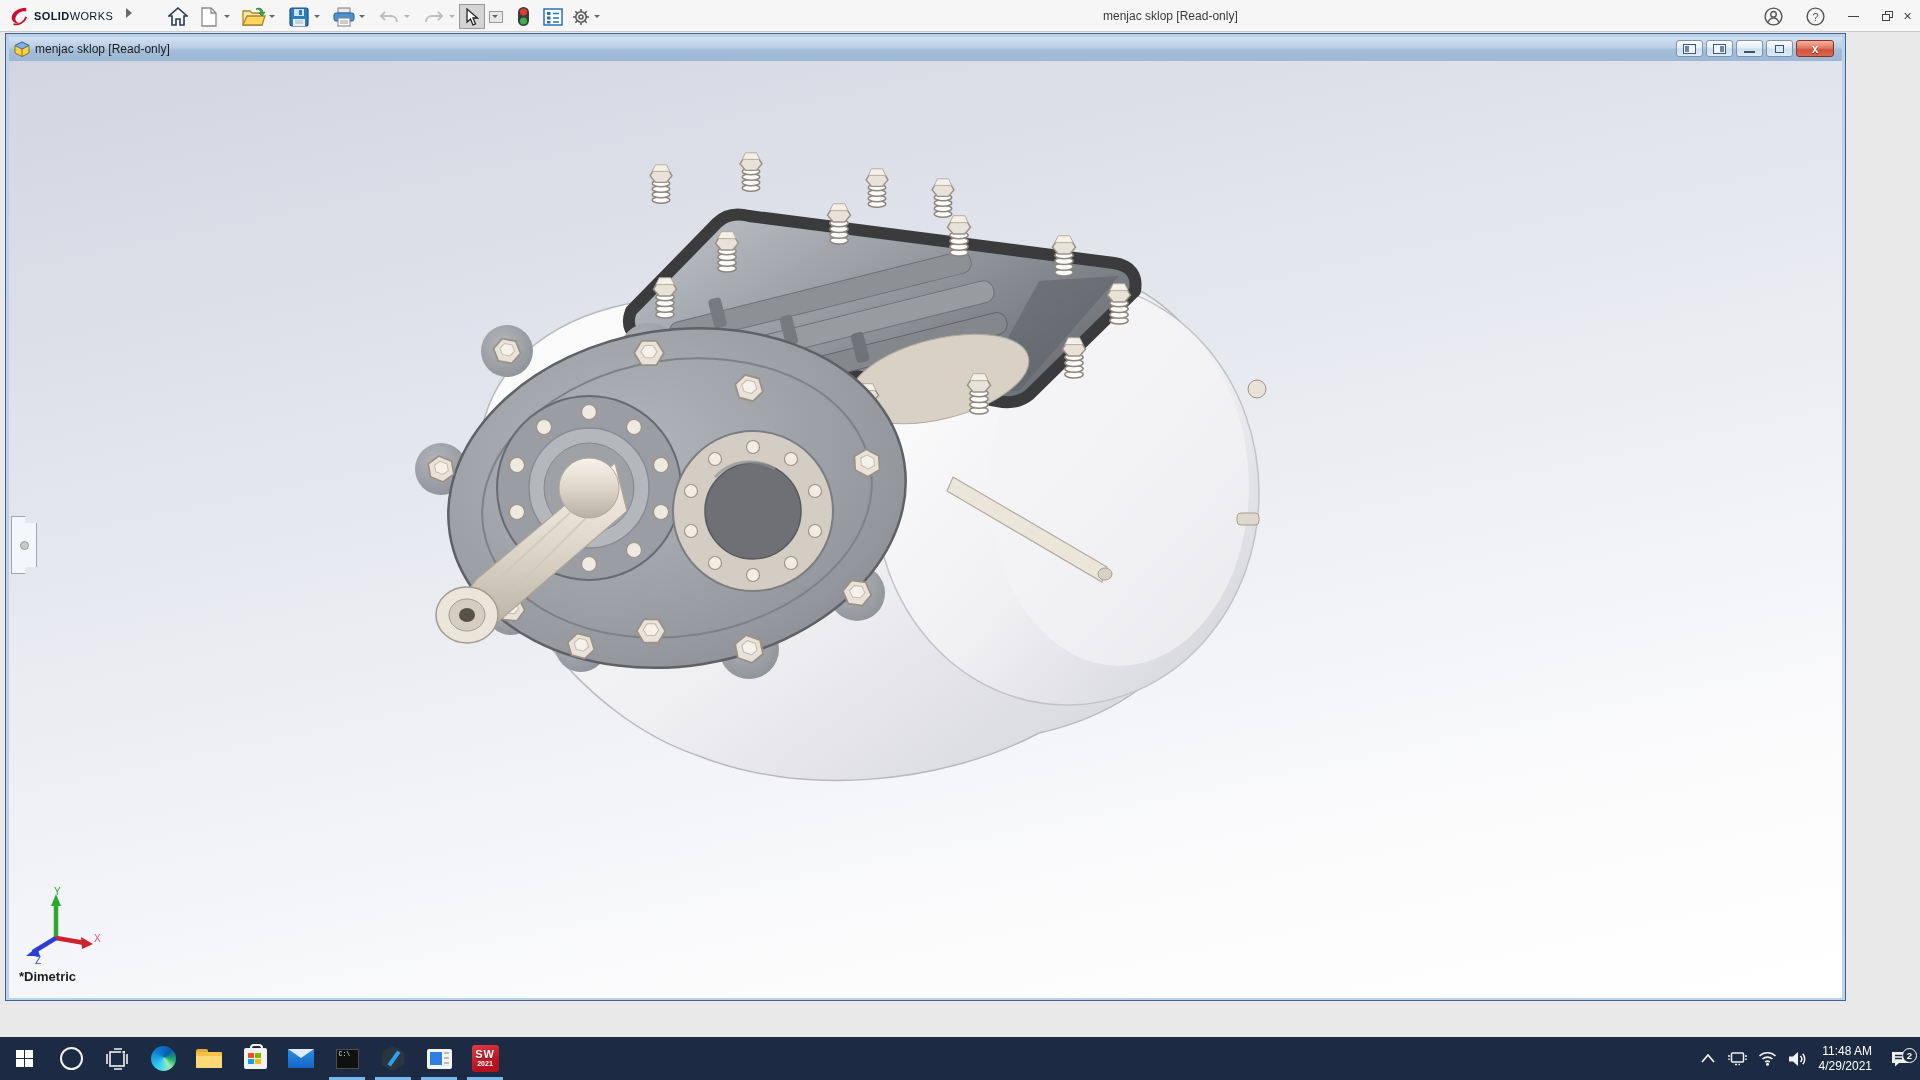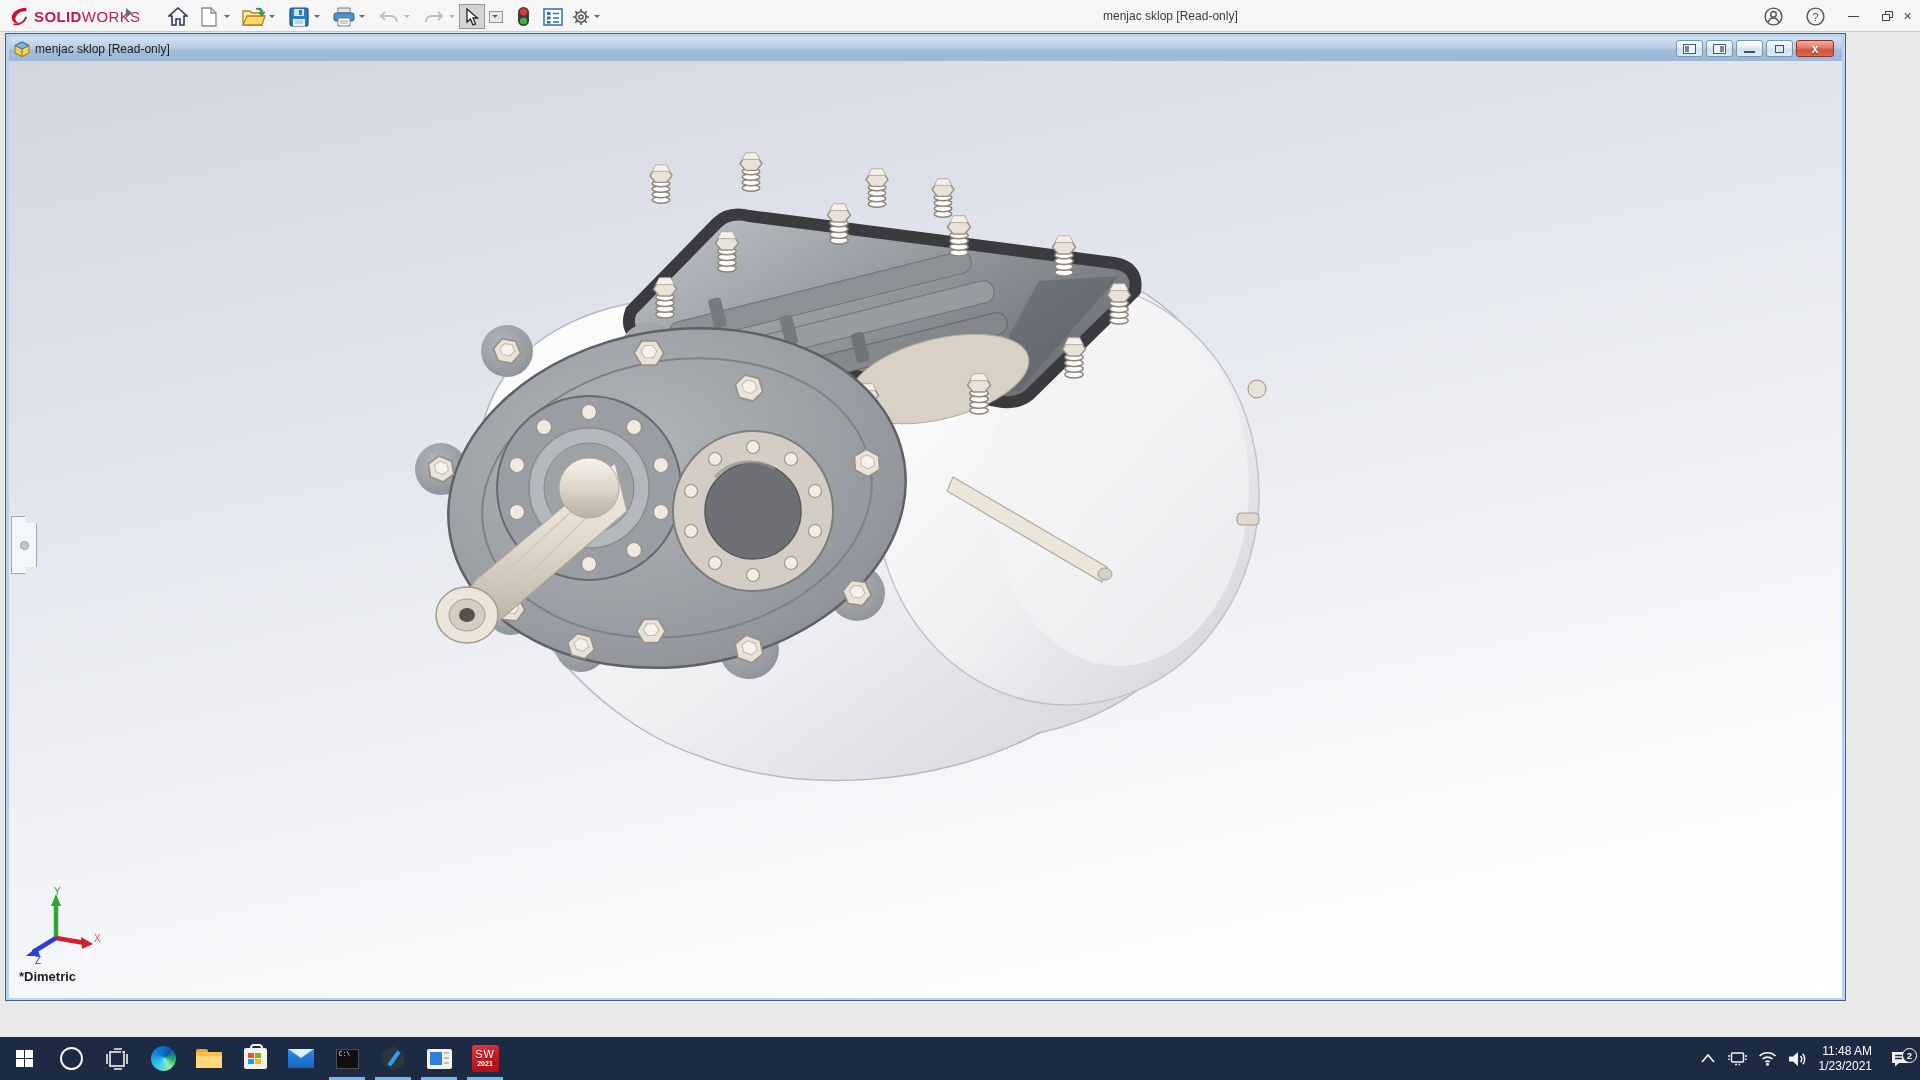--- a/index.html
+++ b/index.html
@@ -5,21 +5,21 @@
   * { margin:0; padding:0; box-sizing:border-box; }
   html,body { width:1920px; height:1080px; overflow:hidden;
     font-family:"Liberation Sans", sans-serif; background:#e9e9e9; }
   .abs { position:absolute; }
 
   
   #mainbar { left:0; top:0; width:1920px; height:32px; background:#f6f6f6;
     border-bottom:1px solid #c9c9c9; z-index:5; }
   #brand { left:8px; top:6px; height:20px; display:flex; align-items:center; }
   #brand .ds { width:22px; height:20px; margin-right:4px; }
-  #brand .btxt { font-size:15px; letter-spacing:.4px; color:#be185d; }
+  #brand .btxt { font-size:11px; letter-spacing:.4px; color:#0f172a; }
   #brand .btxt b { font-weight:700; }
   #brand-flyout { left:126px; top:8px; width:0; height:0;
     border-left:6px solid #6a6a6a; border-top:5px solid transparent; border-bottom:5px solid transparent; }
   .tbi { top:4px; width:26px; height:25px; display:flex; align-items:center; justify-content:center; cursor:default; }
   .tbi svg { display:block; }
   .tbi.disabled { opacity:.38; filter:grayscale(1); }
   .tbi.pressed { background:#d4d4d4; border:1px solid #979797; }
   .dd { top:12px; width:10px; height:10px; }
   .dd::after { content:""; position:absolute; left:2px; top:3px;
     border:3.5px solid transparent; border-top-color:#666; }
@@ -78,21 +78,21 @@
     color:#e8e8e8; font-family:"Liberation Mono",monospace; font-size:6.5px; padding:1px 0 0 2px; }
   .hexapp { width:25px; height:25px; clip-path:polygon(50% 0,95% 25%,95% 75%,50% 100%,5% 75%,5% 25%);
     background:#2a3540; position:relative; }
   .hexapp::before { content:""; position:absolute; left:11px; top:4px; width:4px; height:17px;
     background:#2f9ff0; transform:rotate(35deg); }
   .mediaapp { width:25px; height:20px; background:#f4f4f4; border-radius:2px; padding:3px; display:flex; gap:2px; }
   .mediaapp .blue { width:12px; height:13px; background:#2f7fe0; }
   .mediaapp .lines { flex:1; background:repeating-linear-gradient(#bbb 0 2px,transparent 2px 5px); }
   .swapp { width:27px; height:27px; background:linear-gradient(160deg,#e23a44,#b5121f 70%); border-radius:3px;
     color:#fff; text-align:center; line-height:1; padding-top:4px; position:relative; }
-  .swapp .sw { font-size:11px; font-weight:400; letter-spacing:1px; text-shadow:0 1px 1px #700; }
+  .swapp .sw { font-size:11px; font-weight:700; letter-spacing:1px; text-shadow:0 1px 1px #700; }
   .swapp .yr { font-size:7px; font-weight:700; color:#fff; }
   .folderapp { width:26px; height:19px; position:relative; }
   .folderapp .back { position:absolute; left:0; top:0; width:12px; height:5px; background:#e9a83c; border-radius:2px 2px 0 0; }
   .folderapp .body { position:absolute; left:0; top:3px; width:26px; height:16px; background:#f6c04b; border-radius:1px; }
   .folderapp .front { position:absolute; left:0; top:7px; width:26px; height:12px; background:#ffd978; border-radius:1px; }
   .mailapp { width:26px; height:19px; background:linear-gradient(180deg,#2c8de8,#1766c4); position:relative; overflow:hidden; }
   .mailapp::before { content:""; position:absolute; left:0; top:-10px; width:26px; height:19px;
     background:#e8f3ff; transform:rotate(0deg); clip-path:polygon(0 52%,50% 100%,100% 52%,100% 0,0 0); opacity:.95; }
   .storeapp { width:23px; height:21px; background:#f2f2f2; border-radius:2px; position:relative; }
   .storeapp::before { content:""; position:absolute; left:6px; top:-4px; width:9px; height:6px;
@@ -537,21 +537,21 @@
         </svg>
     </div>
     <div class="trayicon">
       <svg width="19" height="16" viewBox="0 0 19 16">
           <polygon points="1,5.5 5,5.5 10,1 10,15 5,10.5 1,10.5" fill="#f2f2f2"></polygon>
           <path d="M12.5 5 a4.5 4.5 0 0 1 0 6 M14.8 2.8 a8 8 0 0 1 0 10.4" fill="none" stroke="#f2f2f2" stroke-width="1.5"></path>
         </svg>
     </div>
     <div id="clock">
       <div>11:48 AM</div>
-      <div>1/23/2021</div>
+      <div>4/29/2021</div>
     </div>
     <div id="notif">
       <svg width="20" height="18" viewBox="0 0 20 18">
         <path d="M2 2 H18 V13 H9 L5 16.5 V13 H2 Z" fill="#f2f2f2"></path>
         <path d="M5 5.5 H15 M5 8.5 H12" stroke="#1d2a44" stroke-width="1.6"></path>
       </svg>
       <span class="badge">2</span>
     </div>
   </div>
 </div>

